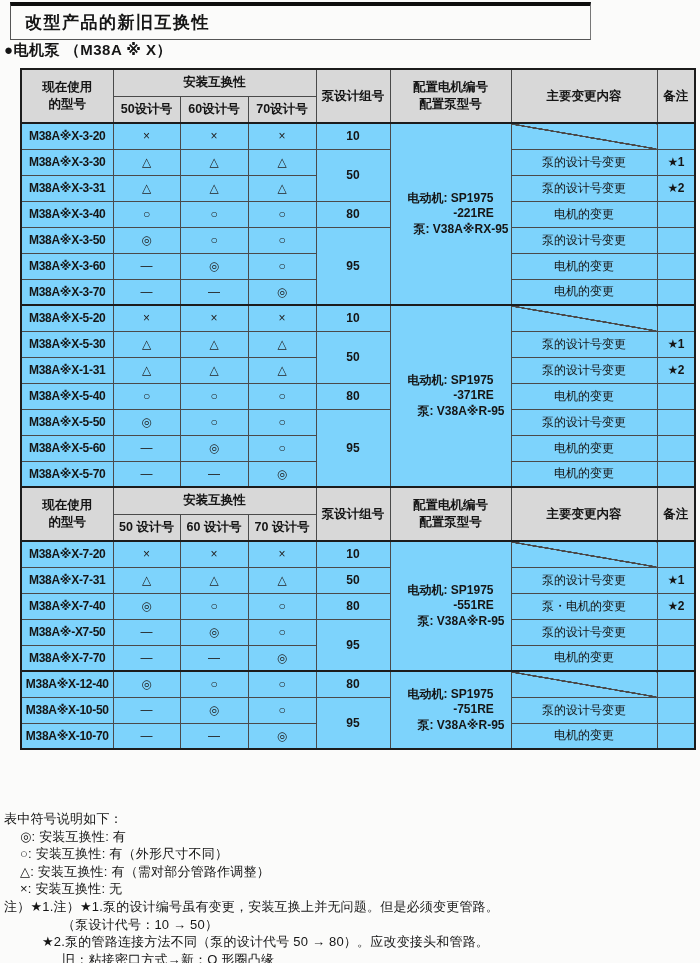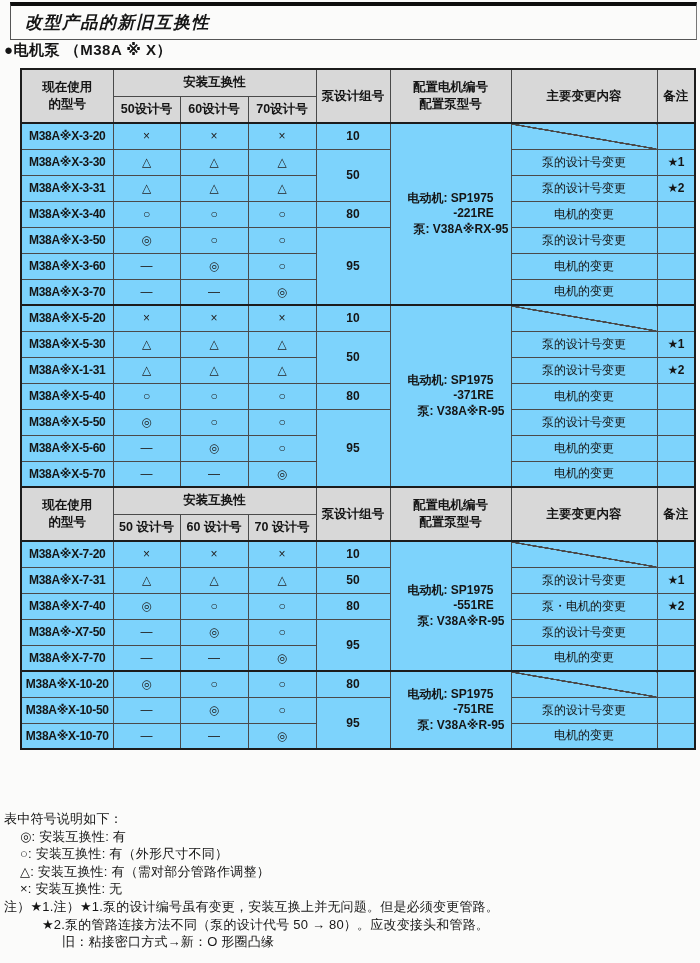--- a/index.html
+++ b/index.html
@@ -5,27 +5,26 @@
   * { box-sizing: border-box; }
   html,body { margin:0; padding:0; }
   body {
     width:700px; height:963px;
     background:#fbfbfa;
     font-family:"Liberation Sans","DejaVu Sans",sans-serif;
     color:#151515;
     position:relative;
   }
   .title-box {
-    position:absolute; left:10px; top:2px; width:687px;
+    position:absolute; left:10px; top:2px; width:581px;
     border-top:4px solid #0d0d0d;
     border-left:1px solid #555;
     border-right:1px solid #777;
     border-bottom:1px solid #555;
     background:#fbfbfa;
-    font-style:italic;
   }
   .title {
     font-size:17px; font-weight:bold; letter-spacing:1.5px;
     padding:5px 8px 5px 14px;
   }
   .subtitle {
     position:absolute; left:4px; top:41px;
     font-size:15px; font-weight:bold; letter-spacing:0.5px;
   }
   table.compat {
@@ -300,21 +299,21 @@
       </tr>
       <tr>
         <td class="model-cell">M38A※X-7-70</td>
         <td class="sym-cell">—</td>
         <td class="sym-cell">—</td>
         <td class="sym-cell">◎</td>
         <td class="change-cell">电机的变更</td>
         <td class="note-cell"></td>
       </tr>
       <tr class="sec-top">
-        <td class="model-cell">M38A※X-10-20</td>
+        <td class="model-cell">M38A※X-12-40</td>
         <td class="sym-cell">◎</td>
         <td class="sym-cell">○</td>
         <td class="sym-cell">○</td>
         <td class="group-cell" rowspan="1">80</td>
         <td class="config-cell" rowspan="3">
           <div class="l1">电动机: SP1975</div>
           <div class="l2">-751RE</div>
           <div class="l3">泵: V38A※R-95</div>
         </td>
         <td class="change-cell diag"></td>
@@ -340,15 +339,16 @@
     </tbody>
 </table>
 
 <div class="footnotes">
   <div class="fn-indent-0">表中符号说明如下：</div>
   <div class="fn-indent-1">◎: 安装互换性: 有</div>
   <div class="fn-indent-1">○: 安装互换性: 有（外形尺寸不同）</div>
   <div class="fn-indent-1">△: 安装互换性: 有（需对部分管路作调整）</div>
   <div class="fn-indent-1">×: 安装互换性: 无</div>
   <div class="fn-indent-0">注）★1.注）★1.泵的设计编号虽有变更，安装互换上并无问题。但是必须变更管路。</div>
+  <div class="fn-indent-3">（泵设计代号：10 → 50）</div>
   <div class="fn-indent-2">★2.泵的管路连接方法不同（泵的设计代号 50 → 80）。应改变接头和管路。</div>
   <div class="fn-indent-3">旧：粘接密口方式→新：O 形圈凸缘</div>
 </div>
 
 </body></html>

